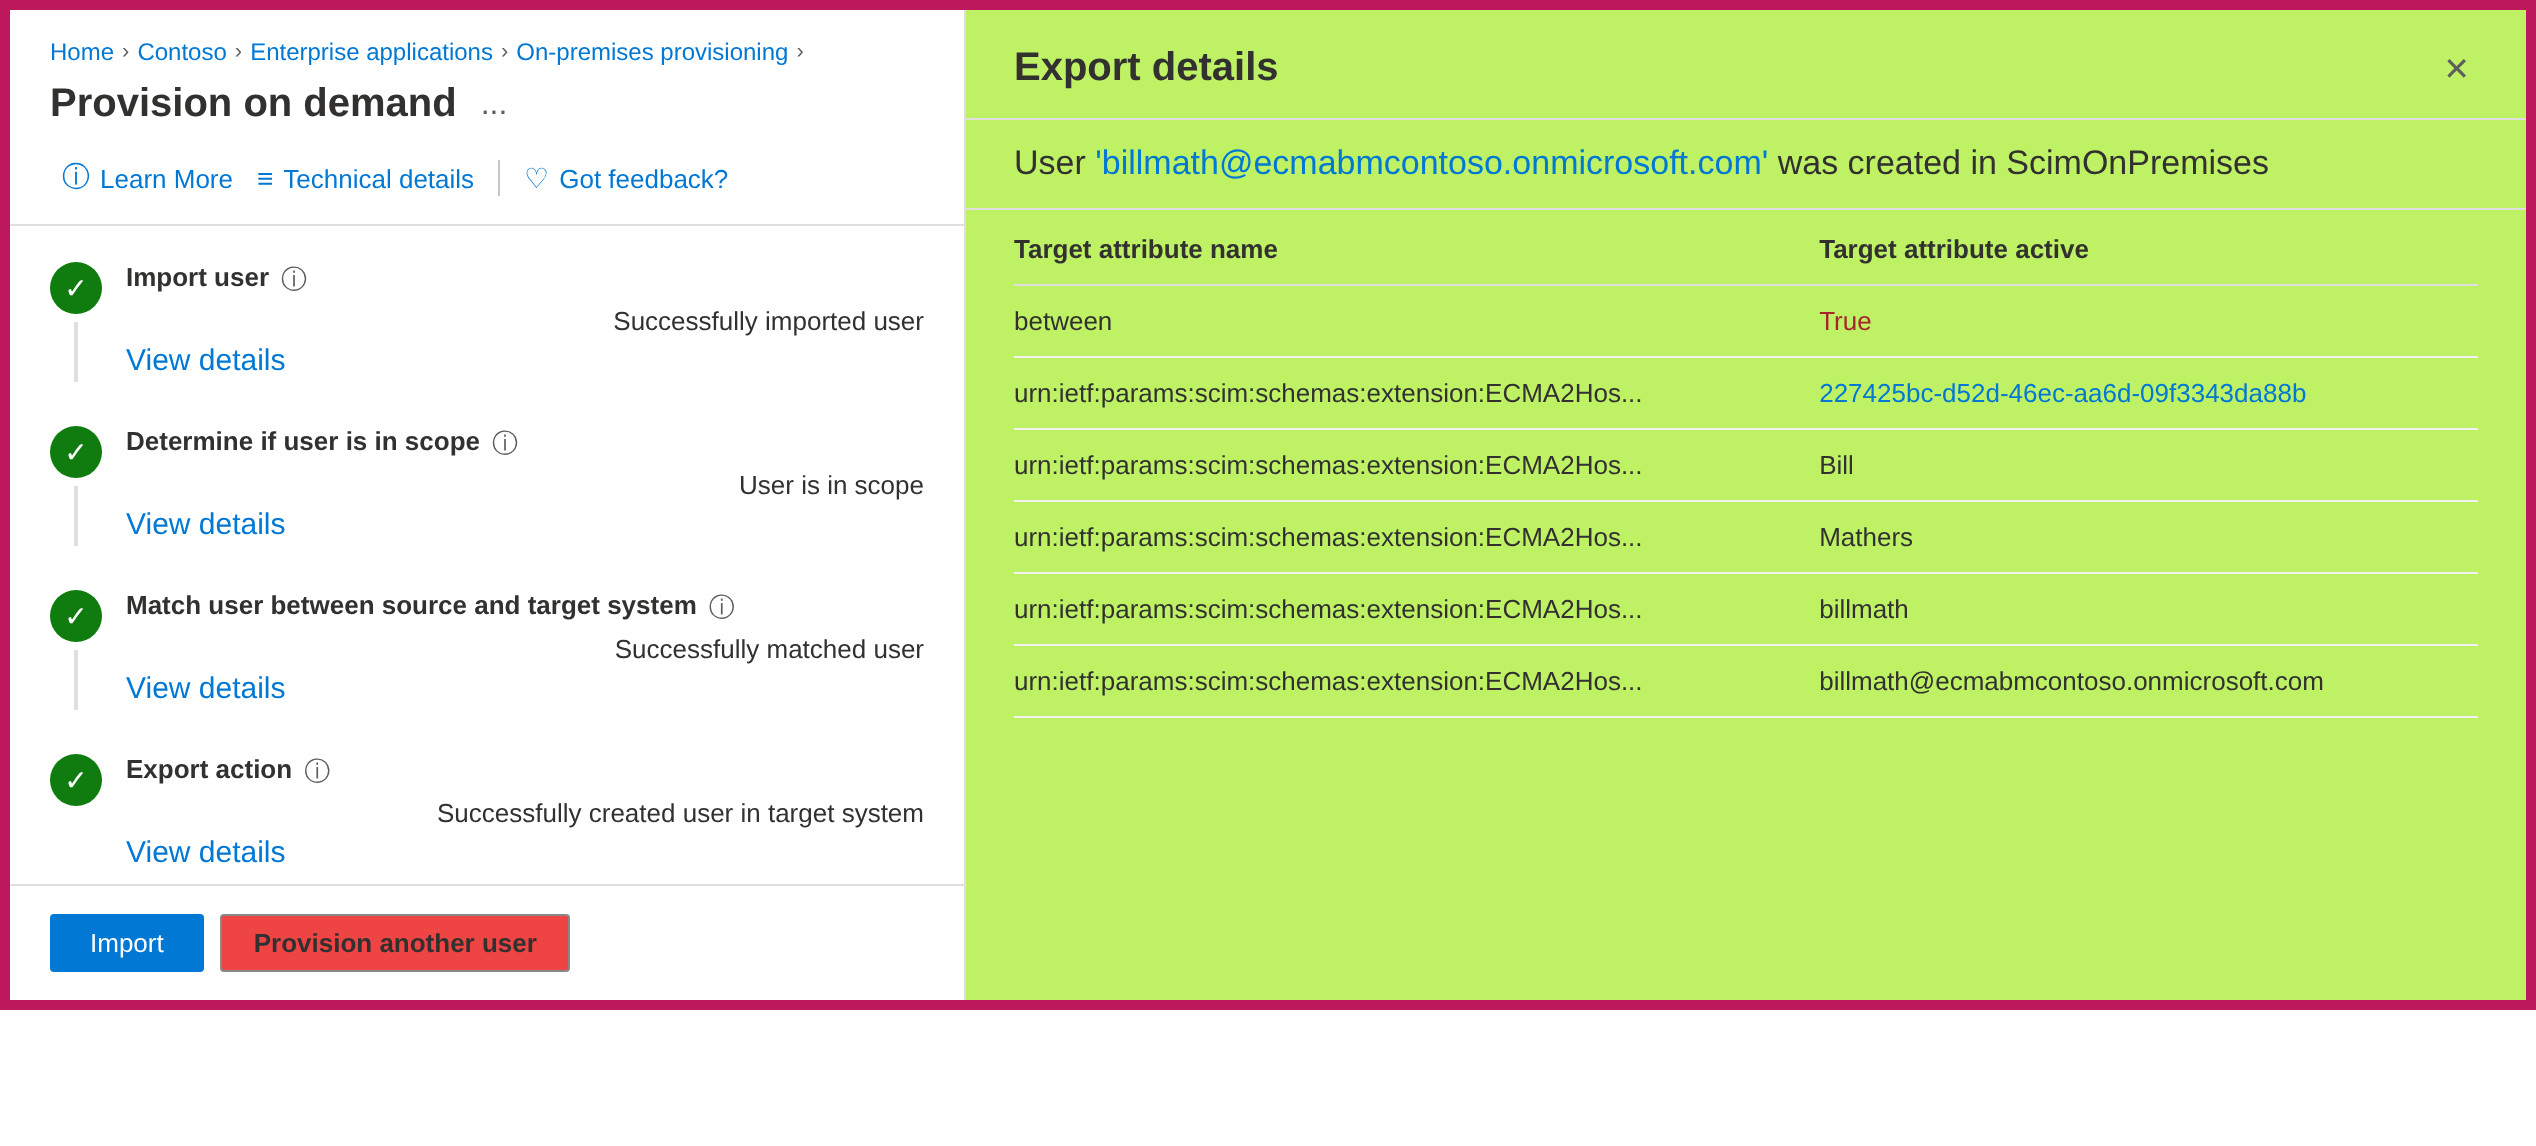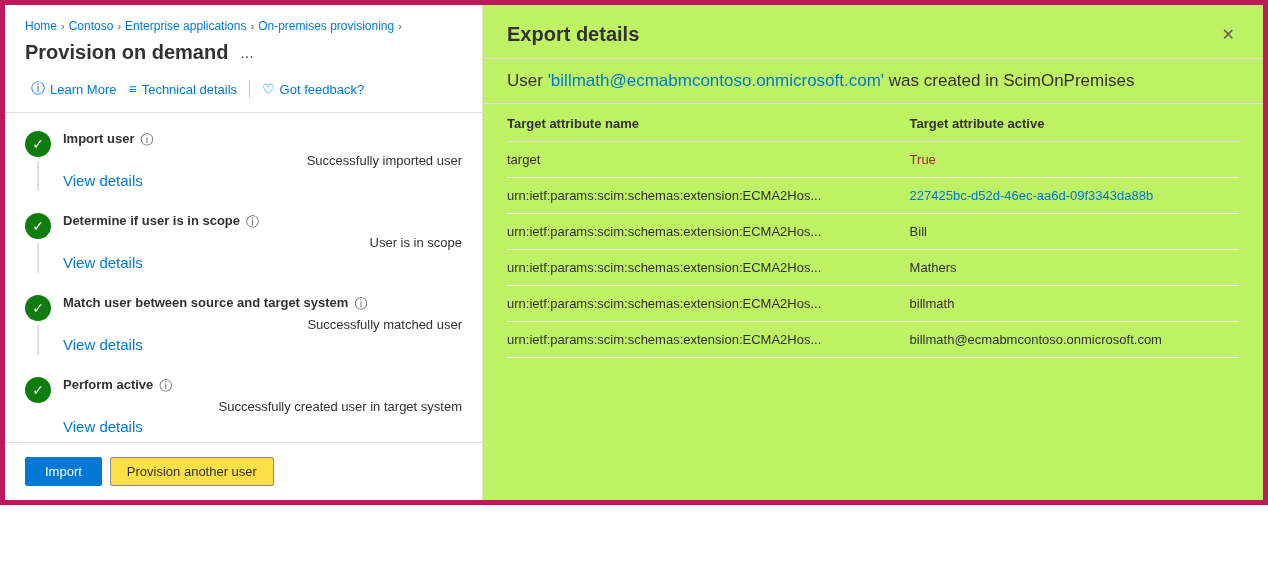--- a/index.html
+++ b/index.html
@@ -187,27 +187,28 @@
       background: #0078d4;
       color: #fff;
       border: none;
       padding: 6px 20px;
       font-size: 13px;
       cursor: pointer;
       border-radius: 2px;
     }
 
     .btn-secondary {
-      background: #fde047;
+      background: #ef4444;
       color: #323130;
       border: 1px solid #8a8886;
       padding: 6px 16px;
       font-size: 13px;
       cursor: pointer;
       border-radius: 2px;
+      font-weight: bold;
     }
 
     
     .right-panel {
       flex: 1;
       display: flex;
       flex-direction: column;
       background: #bef264;
       position: relative;
     }
@@ -376,21 +377,21 @@
           <a class="view-details-link">View details</a>
         </div>
       </div>
 
       <div class="step">
         <div class="step-icon-col">
           <div class="step-check">✓</div>
         </div>
         <div class="step-content">
           <div class="step-title-row">
-            <span class="step-title">Perform active</span>
+            <span class="step-title">Export action</span>
             <span class="info-icon">ⓘ</span>
           </div>
           <div class="step-desc">Successfully created user in target system</div>
           <a class="view-details-link">View details</a>
         </div>
       </div>
 
     </div>
 
     <div class="bottom-buttons">
@@ -412,21 +413,21 @@
     <div class="table-container">
       <table class="attr-table">
         <thead>
           <tr>
             <th>Target attribute name</th>
             <th>Target attribute active</th>
           </tr>
         </thead>
         <tbody id="attr-table-body">
         <tr>
-              <td>target</td>
+              <td>between</td>
               <td class="attr-value">True</td>
             </tr>
             <tr>
               <td>urn:ietf:params:scim:schemas:extension:ECMA2Hos...</td>
               <td class="attr-value blue">227425bc-d52d-46ec-aa6d-09f3343da88b</td>
             </tr>
             <tr>
               <td>urn:ietf:params:scim:schemas:extension:ECMA2Hos...</td>
               <td class="attr-value plain">Bill</td>
             </tr>

